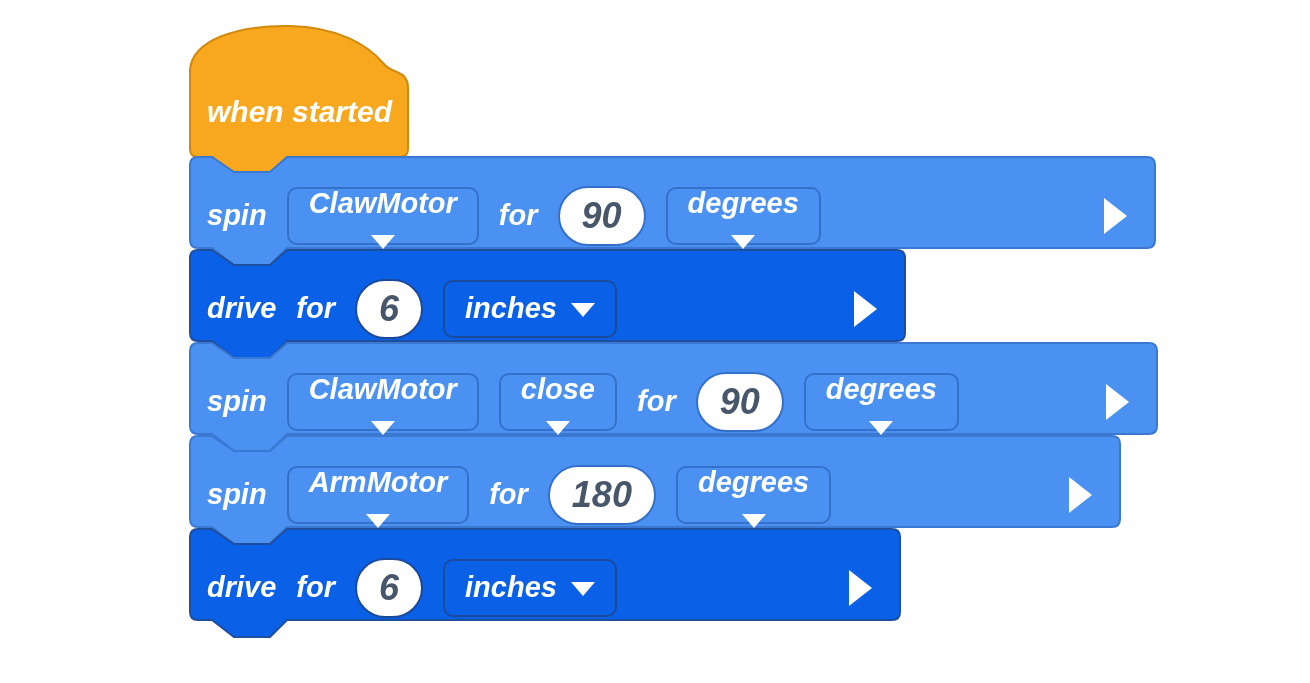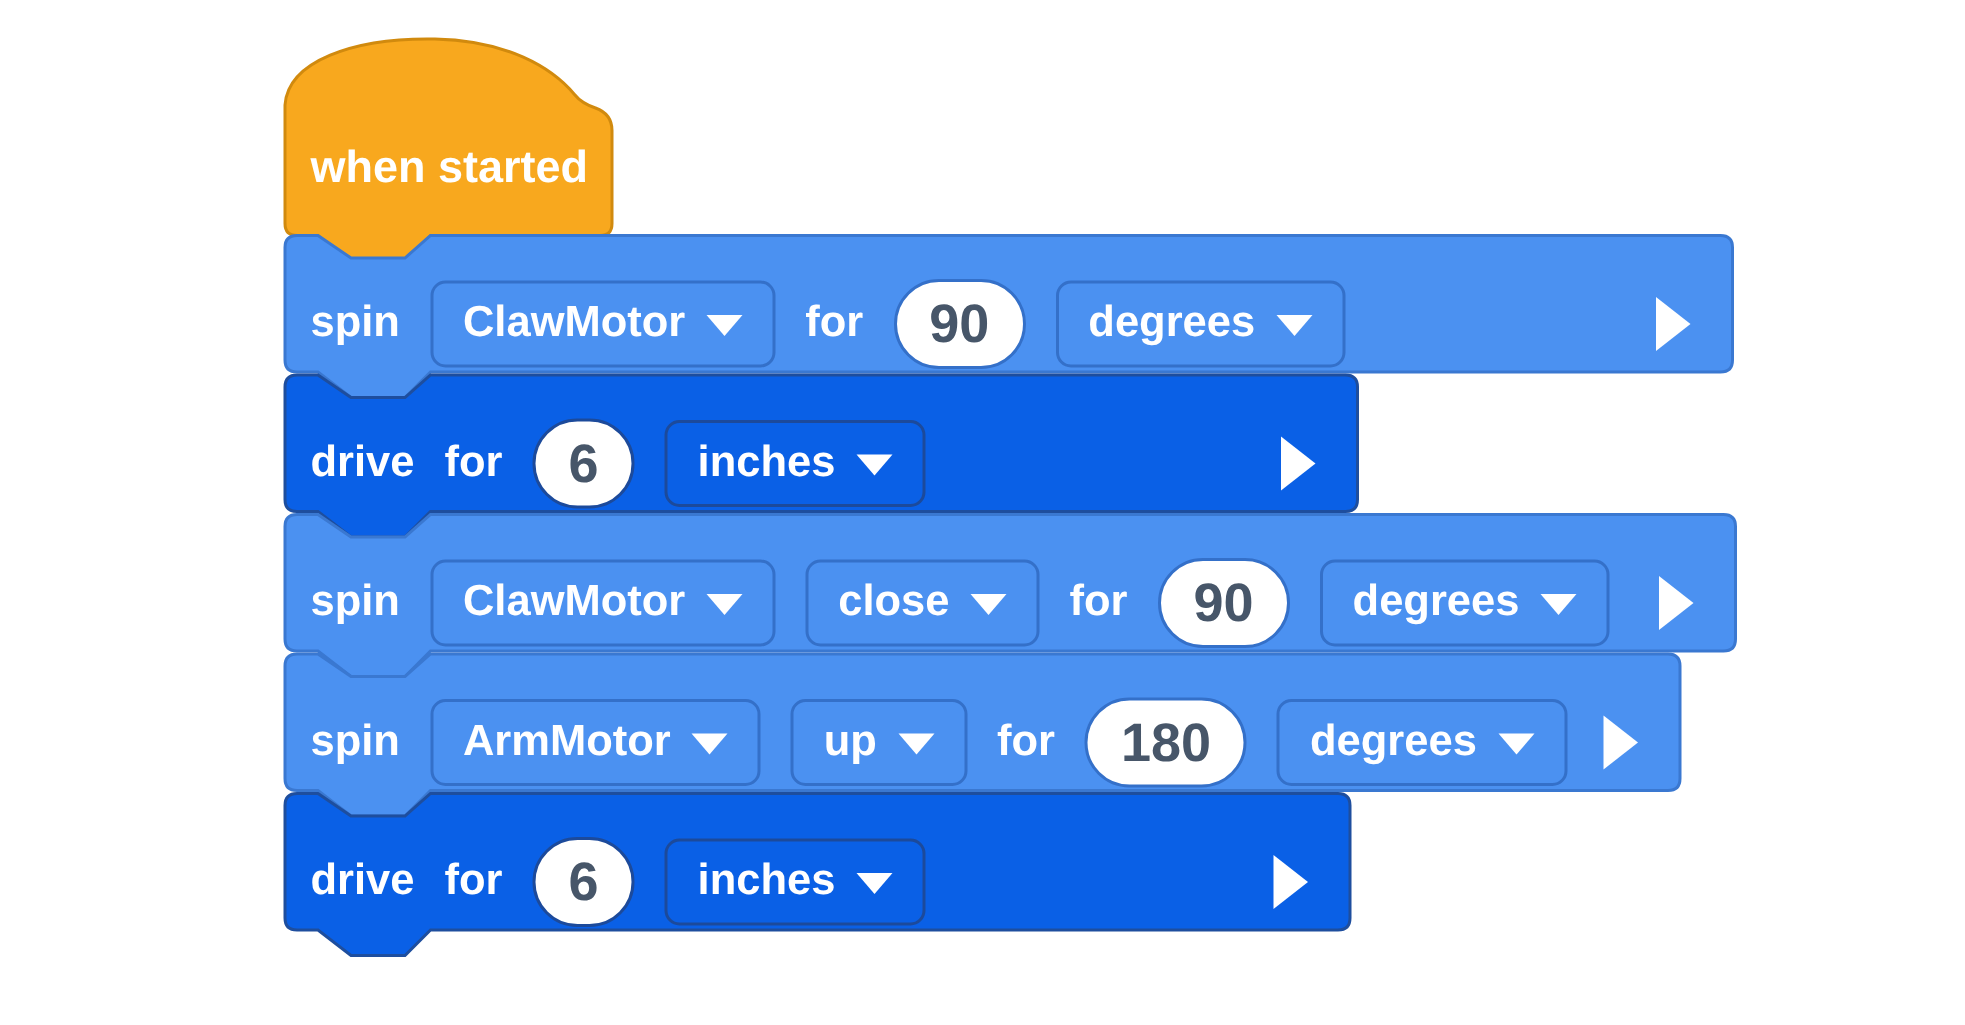--- a/index.html
+++ b/index.html
@@ -3,21 +3,21 @@
 <meta charset="utf-8">
 <style>
   html,body{margin:0;padding:0;}
   body{
     width:1310px;height:683px;background:#ffffff;
     font-family:"Liberation Sans","DejaVu Sans",sans-serif;
     overflow:hidden;position:relative;
   }
   .canvas{position:absolute;inset:0;width:1310px;height:683px;background:var(--canvas_bg,#fff);}
 
-  .block{position:absolute;}
+  .block{position:absolute;font-style:italic;}
   .block svg.shape{position:absolute;top:0;left:0;overflow:visible;display:block;}
 
   .hat-shape path{fill:var(--hat_fill);stroke:var(--hat_stroke);stroke-width:2;}
   .spin-shape path{fill:var(--spin_fill);stroke:var(--spin_stroke);stroke-width:2;}
   .drive-shape path{fill:var(--drive_fill);stroke:var(--drive_stroke);stroke-width:2;}
 
   .content{
     position:absolute;left:0;top:0;right:0;height:117px;
     display:flex;align-items:center;gap:20px;padding-left:17px;box-sizing:border-box;
   }
@@ -27,21 +27,21 @@
     font-size:29px;font-weight:bold;color:var(--text_color,#fff);
     white-space:nowrap;line-height:1;
   }
   .hat .lbl{font-size:30px;}
 
   .dd{
     display:flex;align-items:center;gap:14px;
     height:54px;padding:0 20px;border-radius:10px;
     border:2px solid transparent;cursor:pointer;white-space:nowrap;
   }
-  .spin .dd{border-color:var(--spin_dd_border);}
+  .spin .dd{border-color:var(--spin_dd_border);flex-direction:column;}
   .drive .dd{border-color:var(--drive_dd_border);}
   .dd .dd-label{font-size:29px;font-weight:bold;color:var(--text_color,#fff);line-height:1;}
   .caret{
     width:0;height:0;
     border-left:12px solid transparent;border-right:12px solid transparent;
     border-top:14px solid var(--text_color,#fff);
     margin-top:3px;
   }
 
   .oval{
@@ -143,24 +143,20 @@
   <div class="block spin" style="left:190px;top:436px;width:930px;height:91px;">
     <svg class="shape spin-shape" width="930" height="110">
       <path d="M 8 0 L 22 0 L 44 15 L 80 15 L 97 0 L 922 0 Q 930 0 930 8 L 930 83 Q 930 91 922 91 L 97 91 L 80 108 L 44 108 L 22 91 L 8 91 Q 0 91 0 83 L 0 8 Q 0 0 8 0 Z"></path>
     </svg>
     <div class="content">
       <span class="lbl">spin</span>
       <div class="dd">
         <span class="dd-label">ArmMotor</span>
         <span class="caret"></span>
       </div>
-      <div class="dd">
-        <span class="dd-label">up</span>
-        <span class="caret"></span>
-      </div>
       <span class="lbl">for</span>
       <div class="oval">
         <span>180</span>
       </div>
       <div class="dd">
         <span class="dd-label">degrees</span>
         <span class="caret"></span>
       </div>
       <div class="play"></div>
     </div>

